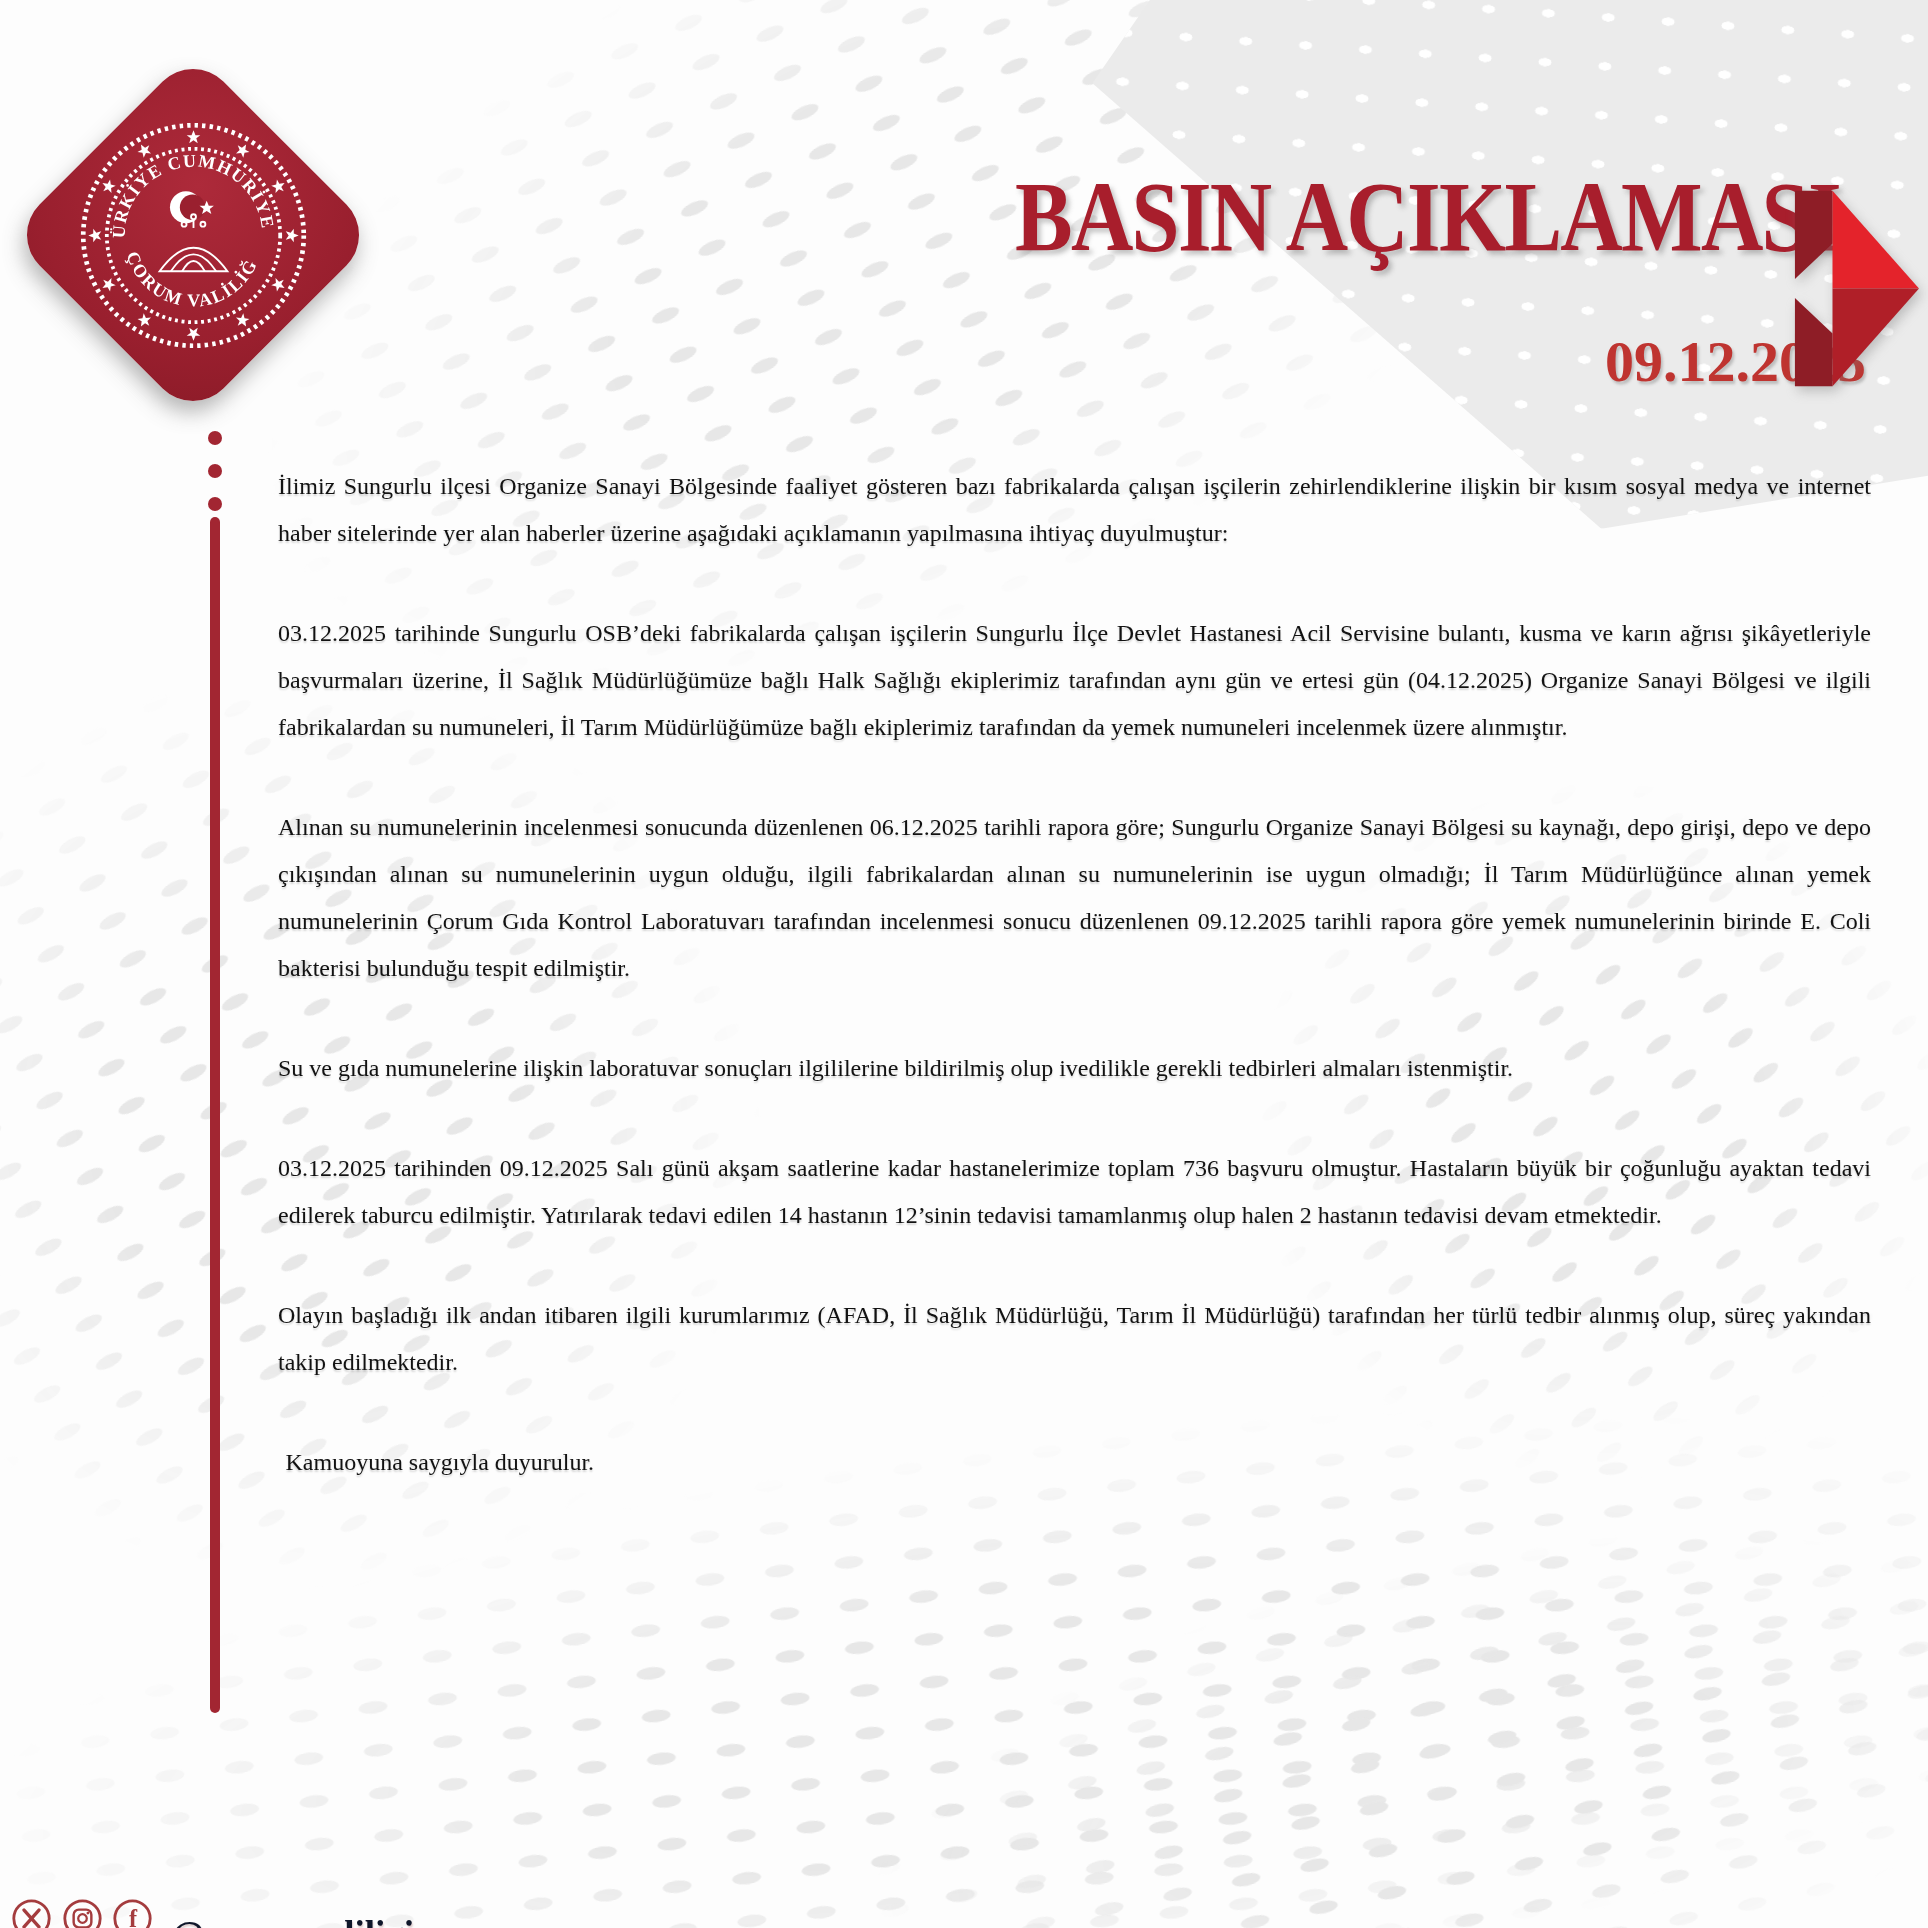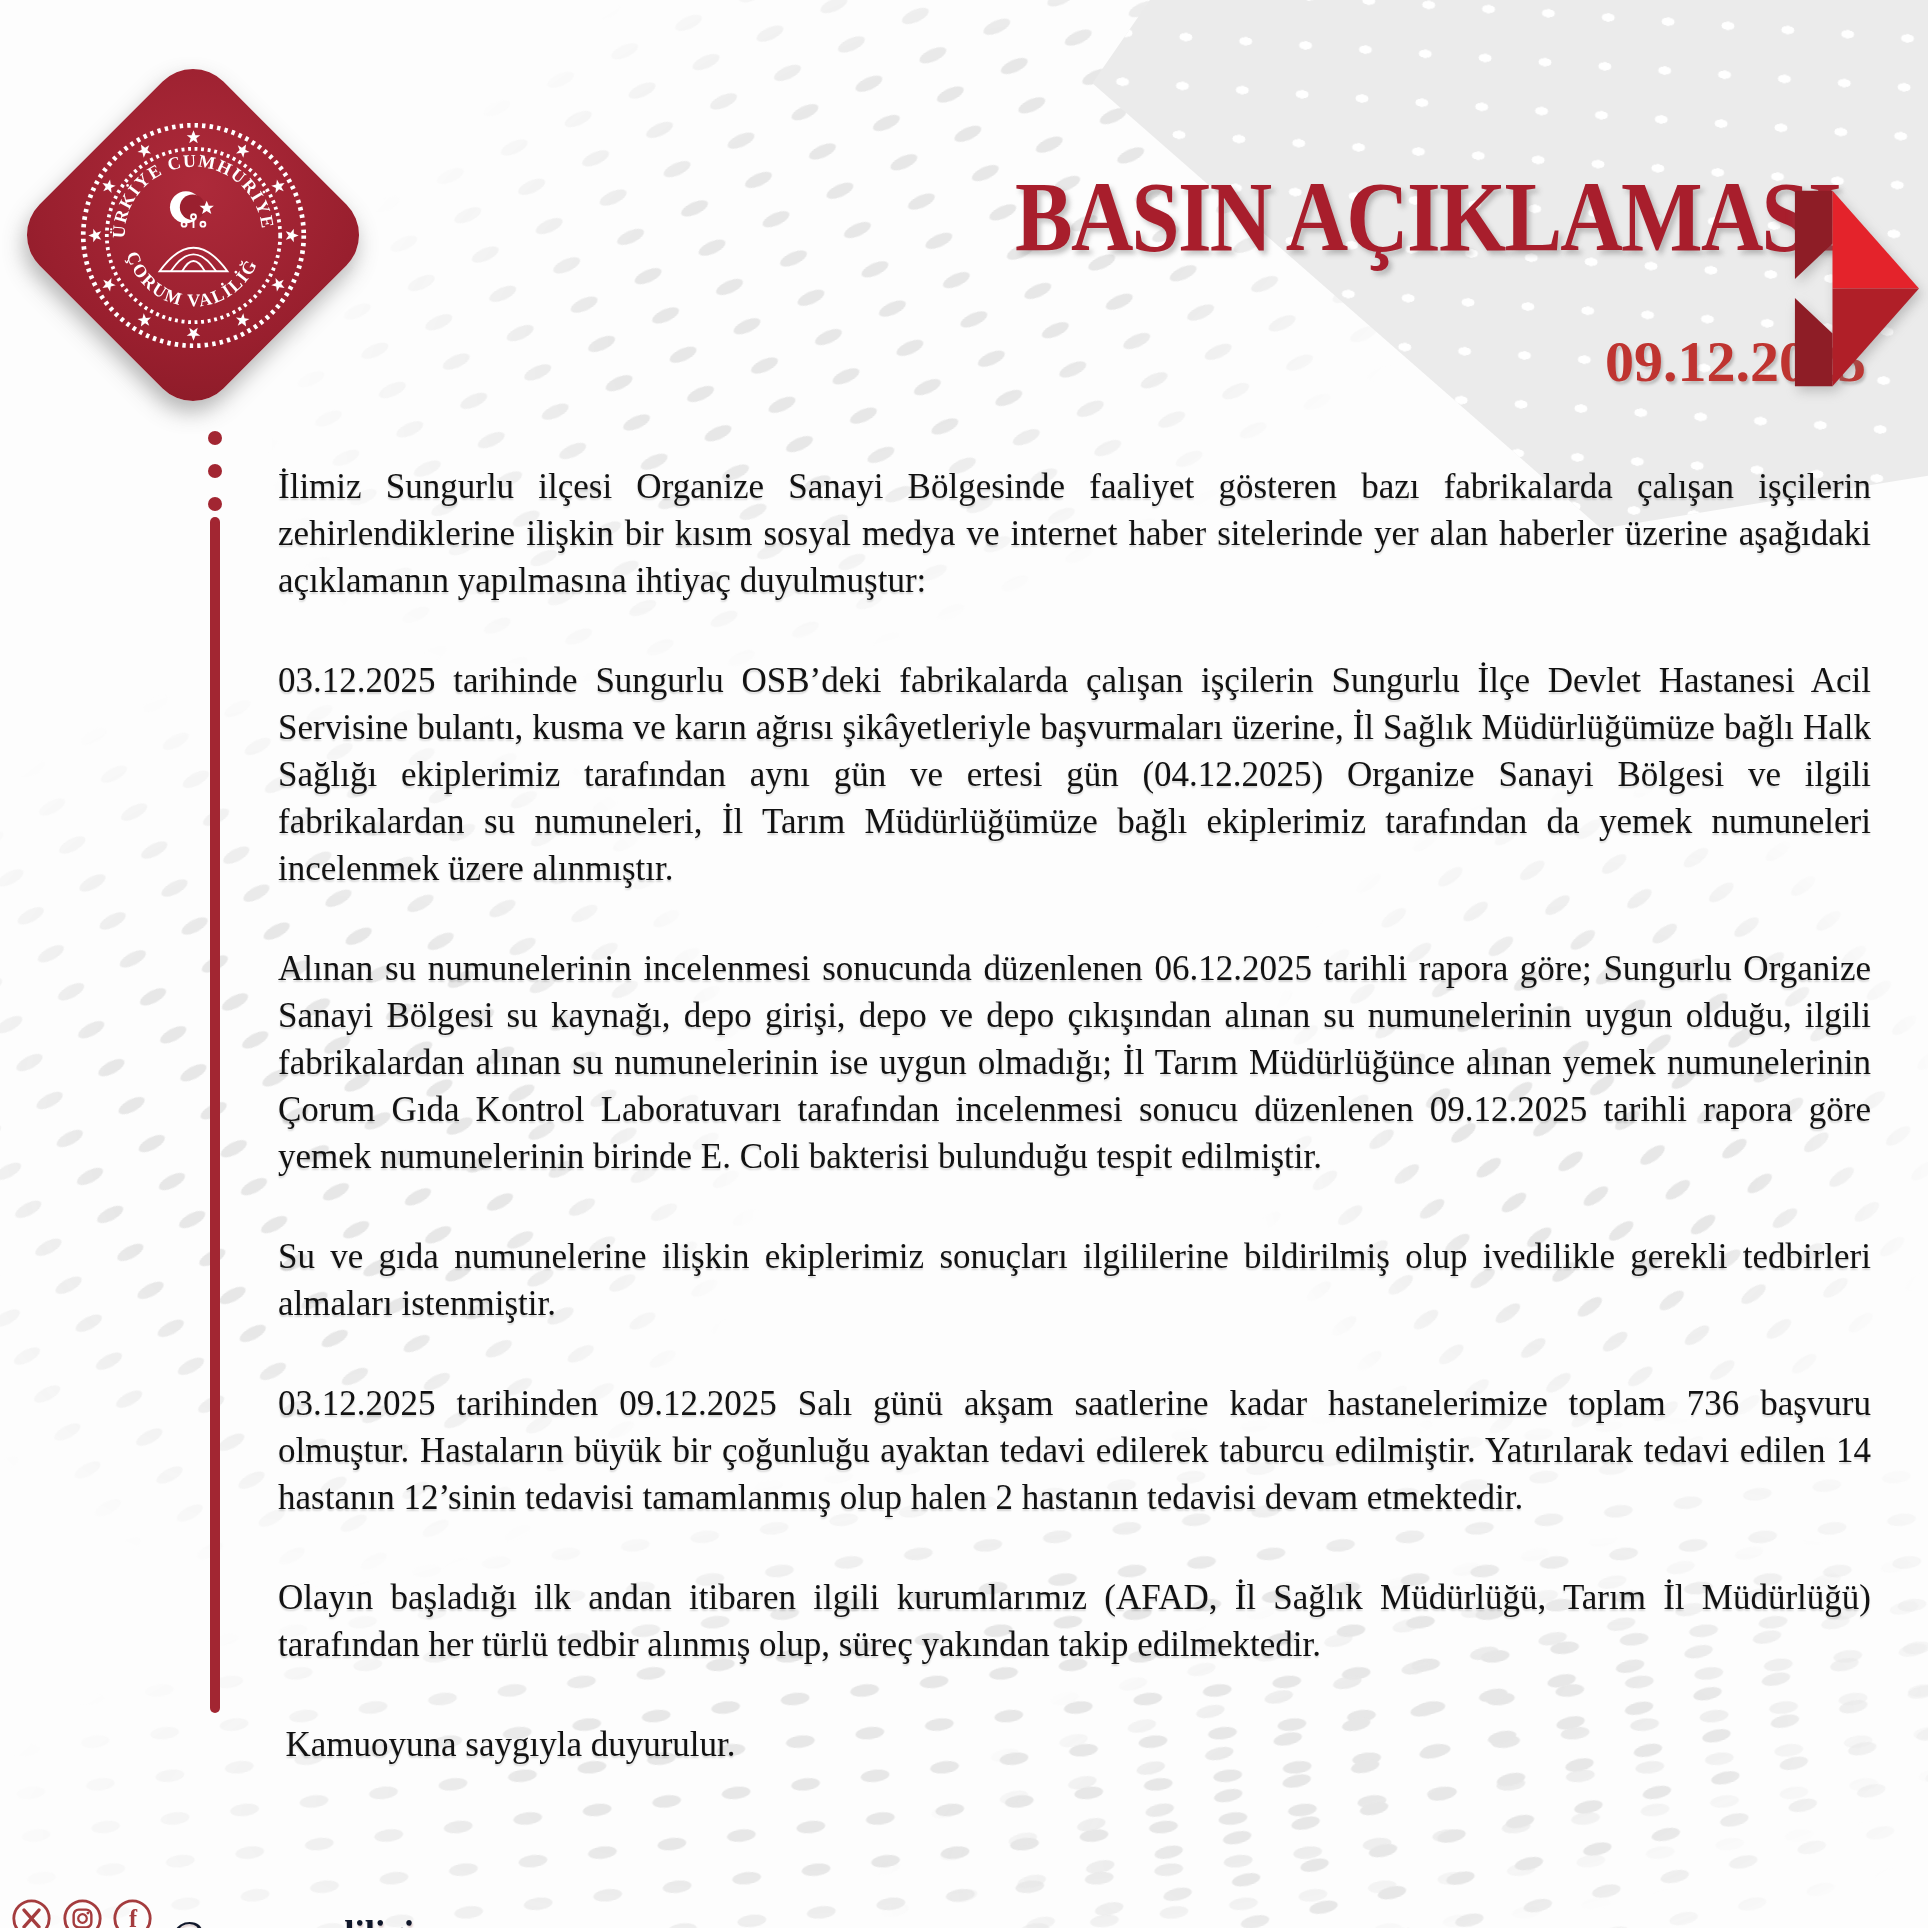--- a/index.html
+++ b/index.html
@@ -55,21 +55,21 @@
   .arrow{position:absolute;left:1778px;top:185px;filter:drop-shadow(3.8px 5.6px 5.6px rgba(120,120,120,.4));}
   
   .dot{position:absolute;left:208px;width:14px;height:14px;border-radius:50%;background:#a22632;}
   .rail{
     position:absolute;left:210px;top:517px;width:10.4px;height:1196px;
     background:#a22632;border-radius:5.6px;
   }
   
   .bodytext{
     position:absolute;left:278px;top:463px;width:1593px;
-    font-size:35px;line-height:47px;color:#121212;
+    font-size:24px;line-height:47px;color:#121212;
     text-shadow:0 1.9px 1.9px rgba(0,0,0,.16);
   }
   .bodytext p{margin:0 0 53px 0;text-align:justify;text-align-last:left;}
   .bodytext p.closing{text-align:center;margin-top:36px;margin-left:7.5px;}
   
   .footer{position:absolute;left:11.3px;top:1881px;display:flex;align-items:center;gap:9.4px;}
   .soc{width:41px;height:41px;display:block;}
   .handle{
     font-size:37px;font-weight:bold;color:#0f172a;margin-left:7.5px;
     text-shadow:0.9px 1.9px 1.9px rgba(140,80,80,.3);white-space:nowrap;margin-top:32px;
@@ -143,21 +143,21 @@
 
 <div class="dot" style="top:431px;"></div>
 <div class="dot" style="top:464px;"></div>
 <div class="dot" style="top:497px;"></div>
 <div class="rail"></div>
 
 <div class="bodytext">
   <p>İlimiz Sungurlu ilçesi Organize Sanayi Bölgesinde faaliyet gösteren bazı fabrikalarda çalışan işçilerin zehirlendiklerine ilişkin bir kısım sosyal medya ve internet haber sitelerinde yer alan haberler üzerine aşağıdaki açıklamanın yapılmasına ihtiyaç duyulmuştur:</p>
   <p>03.12.2025 tarihinde Sungurlu OSB’deki fabrikalarda çalışan işçilerin Sungurlu İlçe Devlet Hastanesi Acil Servisine bulantı, kusma ve karın ağrısı şikâyetleriyle başvurmaları üzerine, İl Sağlık Müdürlüğümüze bağlı Halk Sağlığı ekiplerimiz tarafından aynı gün ve ertesi gün (04.12.2025) Organize Sanayi Bölgesi ve ilgili fabrikalardan su numuneleri, İl Tarım Müdürlüğümüze bağlı ekiplerimiz tarafından da yemek numuneleri incelenmek üzere alınmıştır.</p>
   <p>Alınan su numunelerinin incelenmesi sonucunda düzenlenen 06.12.2025 tarihli rapora göre; Sungurlu Organize Sanayi Bölgesi su kaynağı, depo girişi, depo ve depo çıkışından alınan su numunelerinin uygun olduğu, ilgili fabrikalardan alınan su numunelerinin ise uygun olmadığı; İl Tarım Müdürlüğünce alınan yemek numunelerinin Çorum Gıda Kontrol Laboratuvarı tarafından incelenmesi sonucu düzenlenen 09.12.2025 tarihli rapora göre yemek numunelerinin birinde E. Coli bakterisi bulunduğu tespit edilmiştir.</p>
-  <p>Su ve gıda numunelerine ilişkin ekiplerimiz sonuçları ilgililerine bildirilmiş olup ivedilikle gerekli tedbirleri almaları istenmiştir.</p>
+  <p>Su ve gıda numunelerine ilişkin laboratuvar sonuçları ilgililerine bildirilmiş olup ivedilikle gerekli tedbirleri almaları istenmiştir.</p>
   <p>03.12.2025 tarihinden 09.12.2025 Salı günü akşam saatlerine kadar hastanelerimize toplam 736 başvuru olmuştur. Hastaların büyük bir çoğunluğu ayaktan tedavi edilerek taburcu edilmiştir. Yatırılarak tedavi edilen 14 hastanın 12’sinin tedavisi tamamlanmış olup halen 2 hastanın tedavisi devam etmektedir.</p>
   <p>Olayın başladığı ilk andan itibaren ilgili kurumlarımız (AFAD, İl Sağlık Müdürlüğü, Tarım İl Müdürlüğü) tarafından her türlü tedbir alınmış olup, süreç yakından takip edilmektedir.</p>
   <p class="closing">Kamuoyuna saygıyla duyurulur.</p>
 </div>
 
 <div class="footer">
   <svg class="soc" viewBox="-22 -22 44 44">
     <circle cx="0" cy="0" r="19" fill="none" stroke="#a43c3e" stroke-width="3"></circle>
     <path d="M-8,-9 L8,9 M8,-9 L-8,9" stroke="#a43c3e" stroke-width="3.6" stroke-linecap="round"></path>
   </svg>

